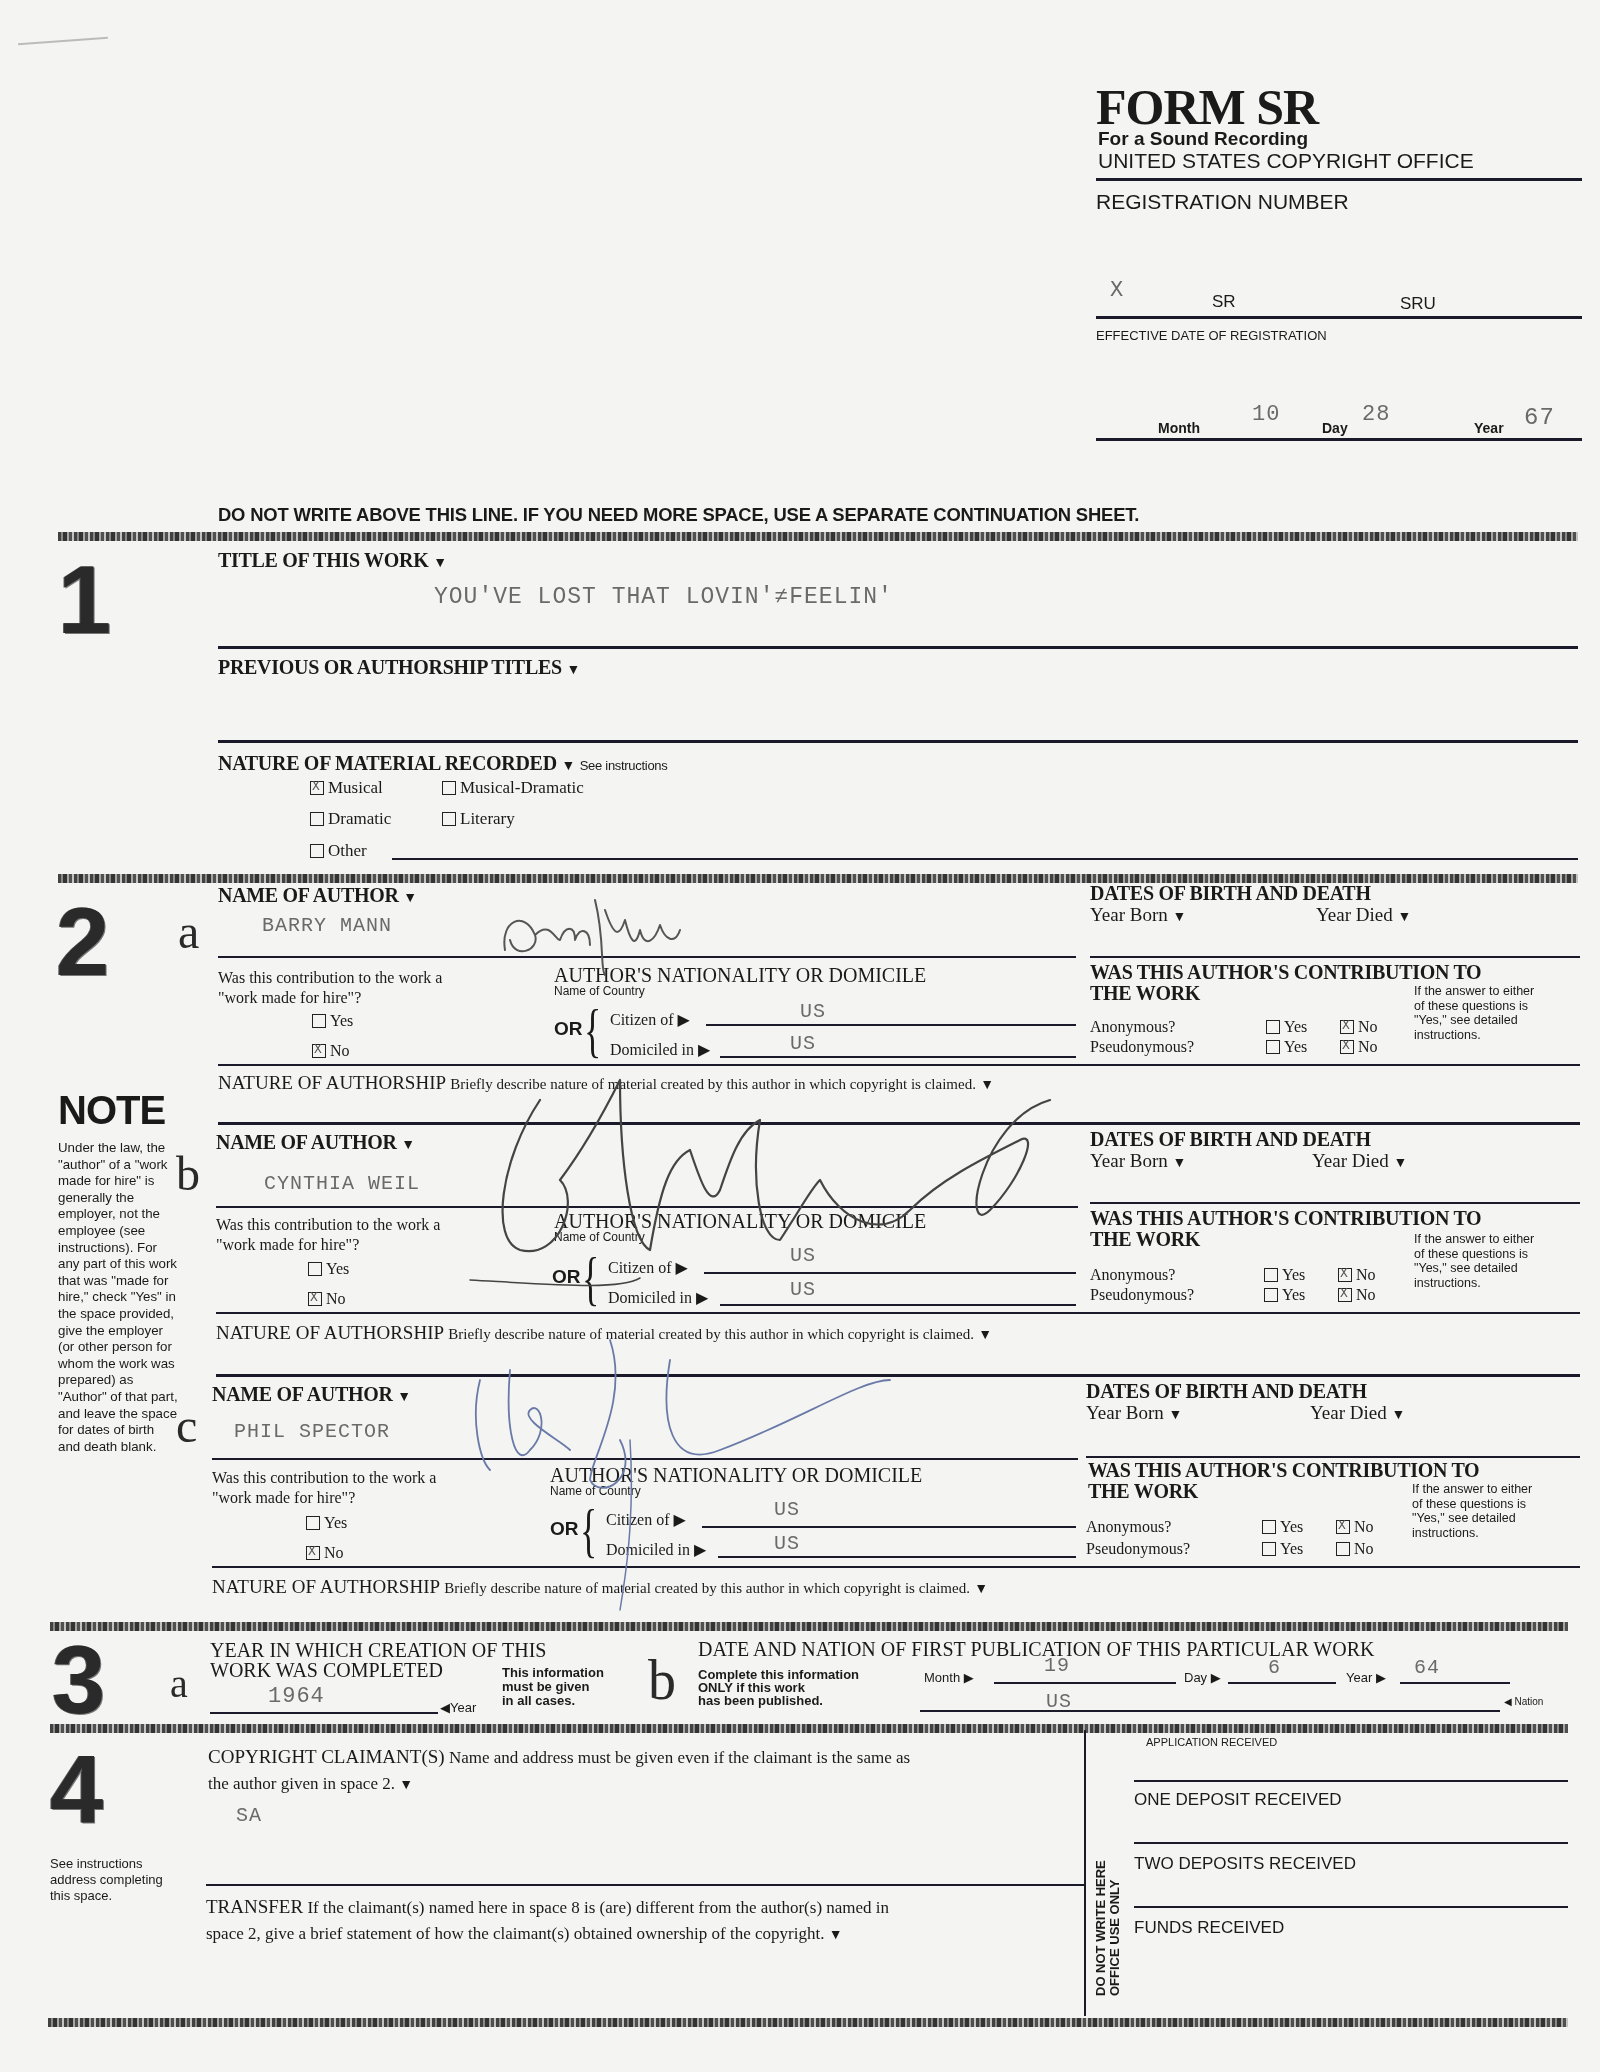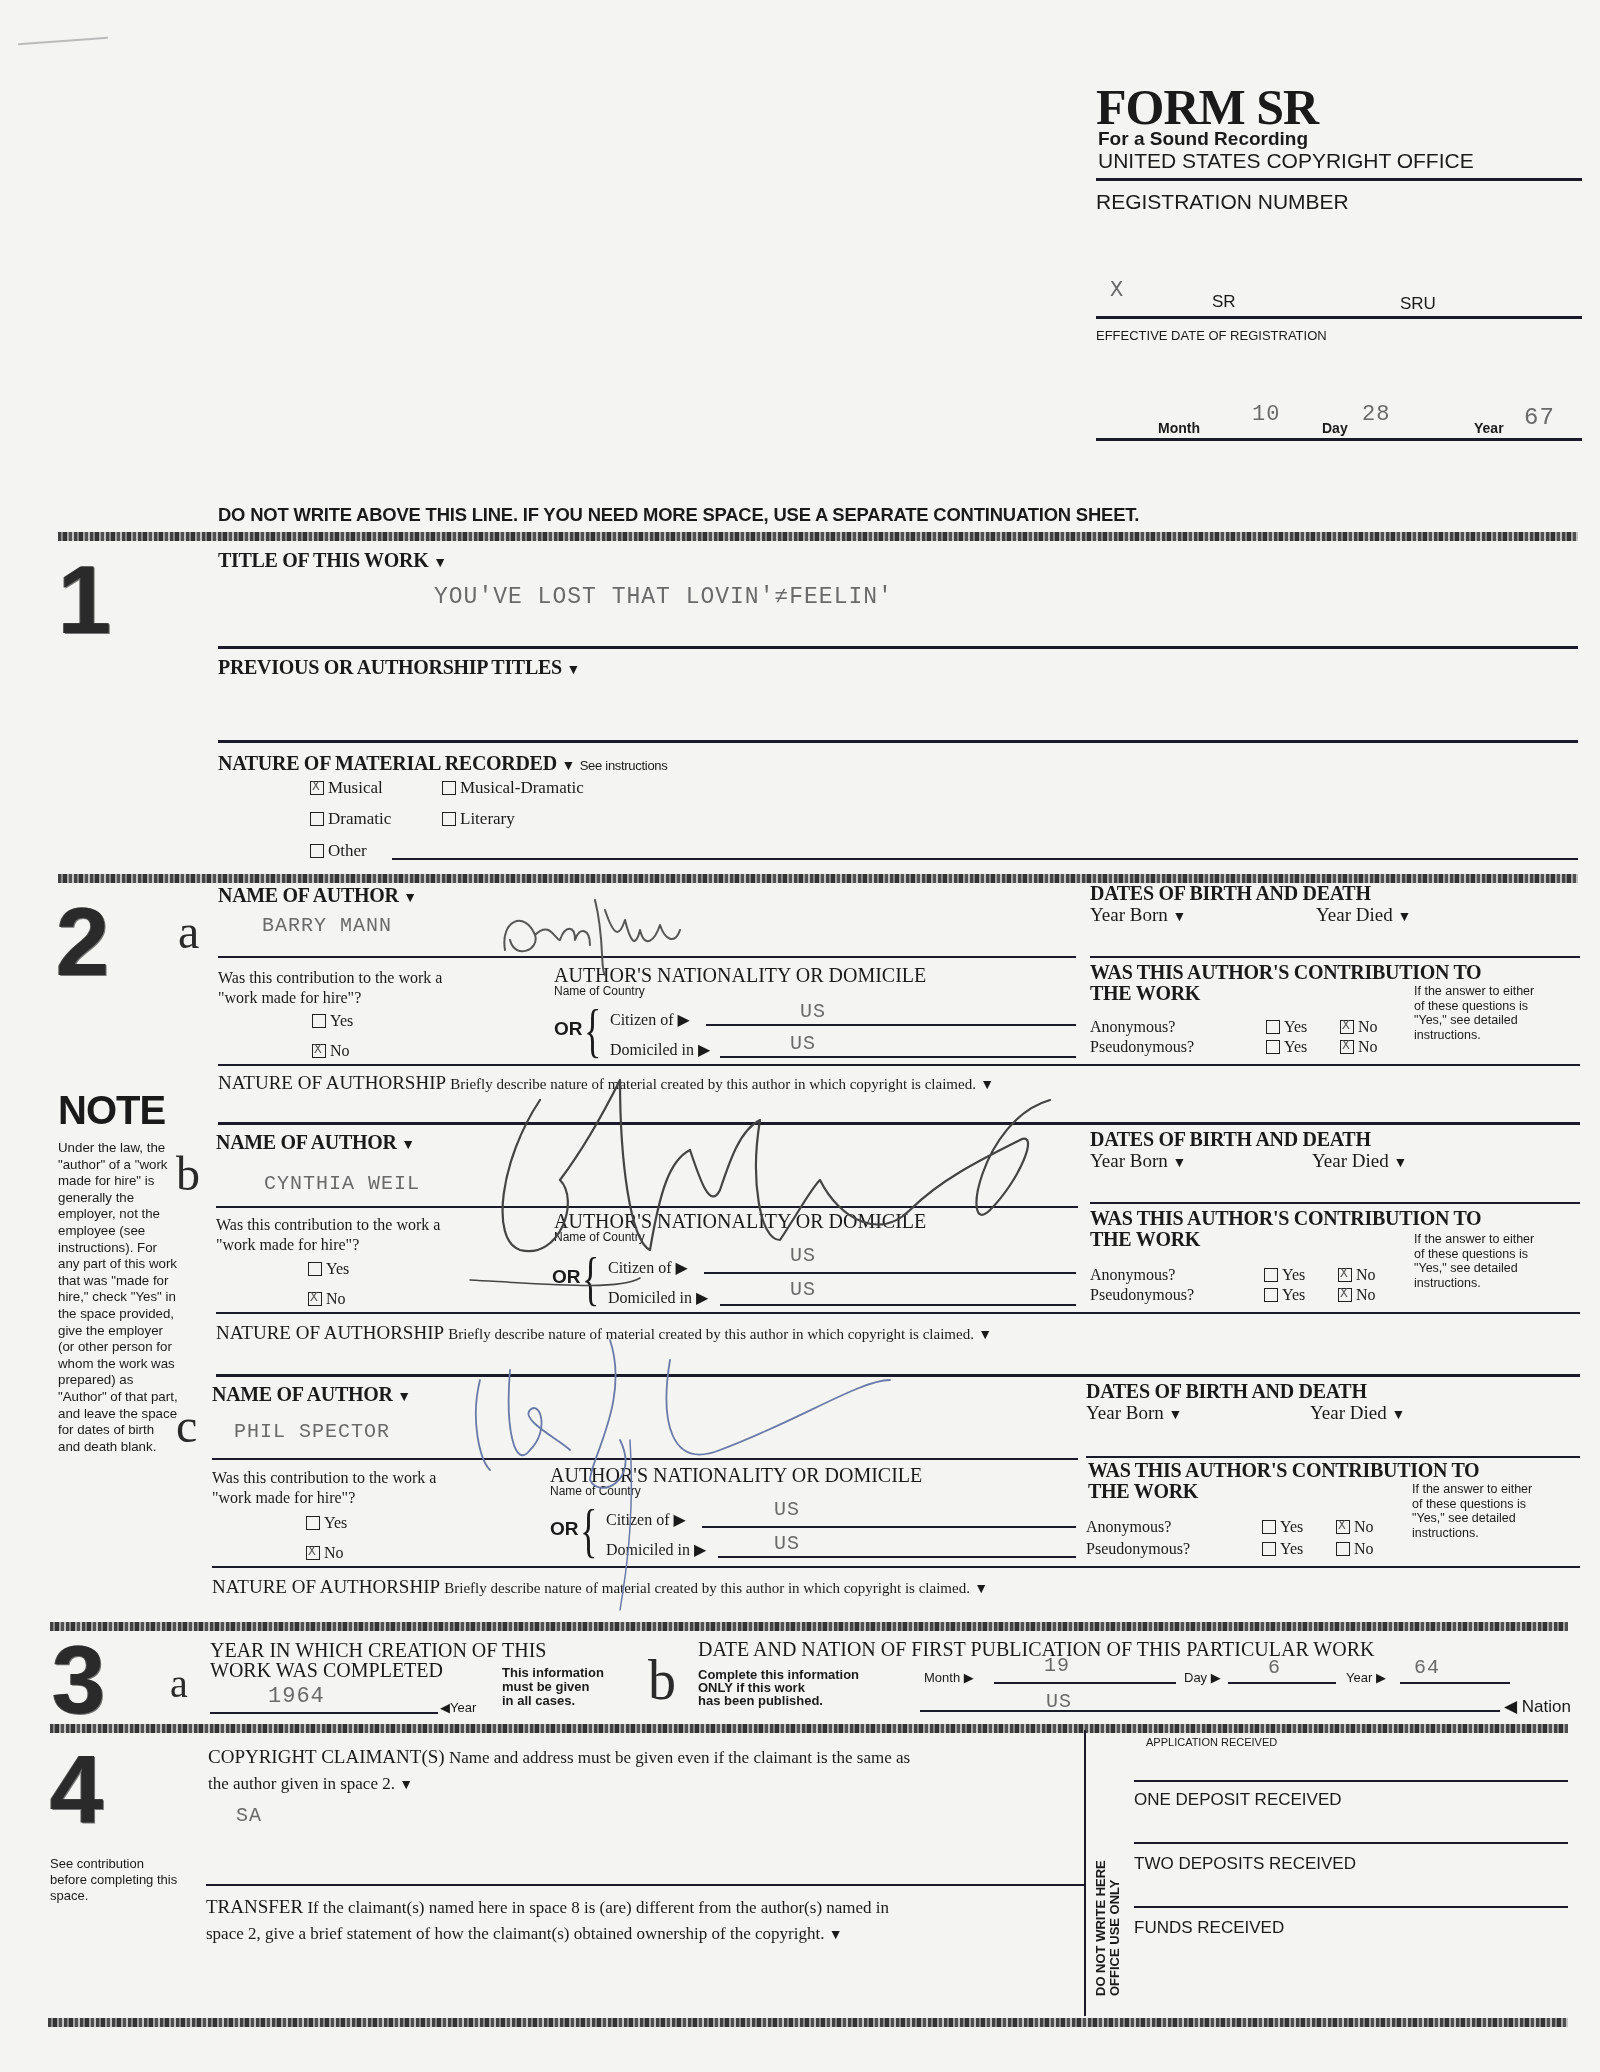--- a/index.html
+++ b/index.html
@@ -300,27 +300,27 @@
   <div class="abs mono" style="left:1044px; top:1654px; font-size:20px;">19</div>
   <div class="thin" style="left:994px; top:1682px; width:182px;"></div>
   <div class="abs sans" style="left:1184px; top:1670px; font-size:13px;"><span>Day</span> ▶</div>
   <div class="abs mono" style="left:1268px; top:1656px; font-size:20px;">6</div>
   <div class="thin" style="left:1228px; top:1682px; width:108px;"></div>
   <div class="abs sans" style="left:1346px; top:1670px; font-size:13px;"><span>Year</span> ▶</div>
   <div class="abs mono" style="left:1414px; top:1656px; font-size:20px;">64</div>
   <div class="thin" style="left:1400px; top:1682px; width:110px;"></div>
   <div class="abs mono" style="left:1046px; top:1690px; font-size:20px;">US</div>
   <div class="thin" style="left:920px; top:1710px; width:580px;"></div>
-  <div class="abs sans" style="left:1504px; top:1696px; font-size:17px;">◀ <span>Nation</span></div>
+  <div class="abs sans" style="left:1504px; top:1696px; font-size:10px;">◀ <span>Nation</span></div>
 </div>
 <div class="band" style="left:50px; top:1724px; width:1518px;"></div>
 
 <div>
   <div class="bignum" style="left:50px; top:1742px;">4</div>
-  <div class="abs sans" style="left:50px; top:1856px; width:130px; font-size:13px; line-height:16px;">See contribution before completing this space.</div>
+  <div class="abs sans" style="left:50px; top:1856px; width:130px; font-size:13px; line-height:16px;">See instructions address completing this space.</div>
   <div class="abs serif" style="left:208px; top:1744px; font-size:17px; line-height:26px; width:880px;">
     <span style="font-size:19px;">COPYRIGHT CLAIMANT(S)</span>
     <span>Name and address must be given even if the claimant is the same as</span><br>
     <span>the author given in space 2.</span> <span class="tri">▼</span>
   </div>
   <div class="abs mono" style="left:236px; top:1804px; font-size:20px;">SA</div>
   <div class="thin" style="left:206px; top:1884px; width:880px;"></div>
   <div class="abs serif" style="left:206px; top:1894px; font-size:17px; line-height:26px; width:880px;">
     <span style="font-size:19px;">TRANSFER</span>
     <span>If the claimant(s) named here in space 8 is (are) different from the author(s) named in</span><br>

